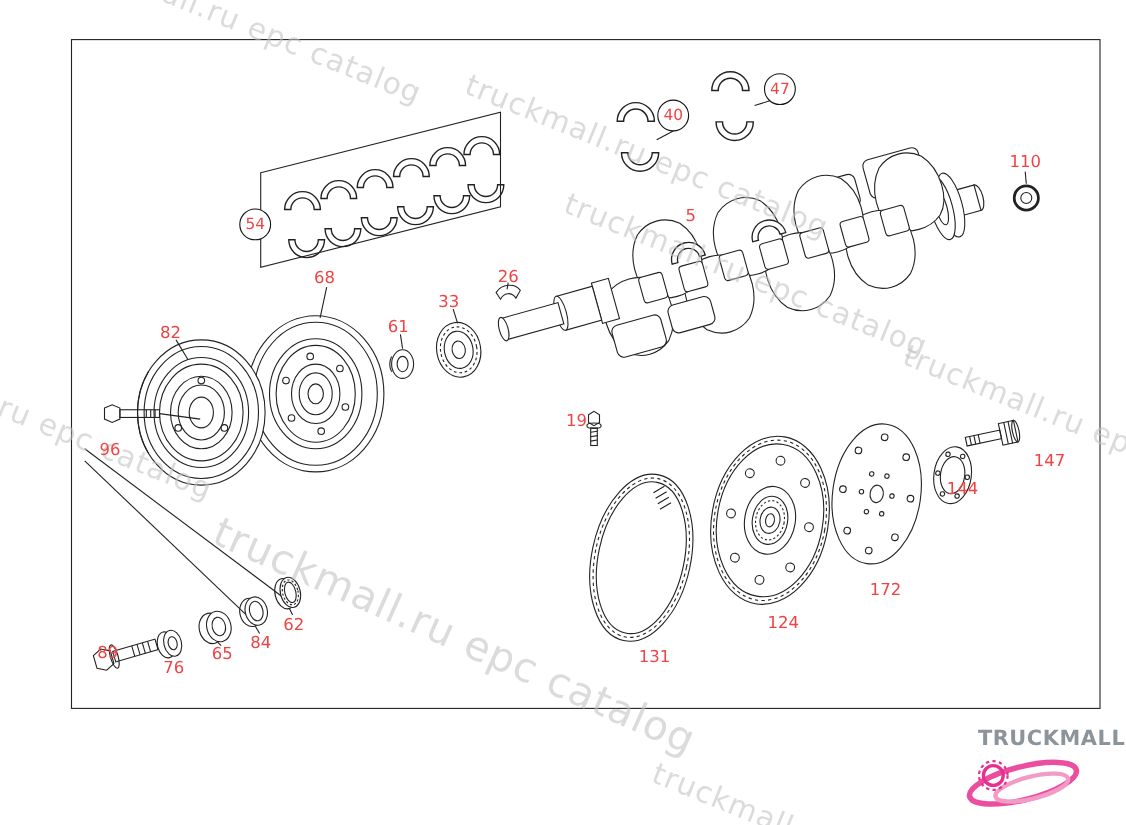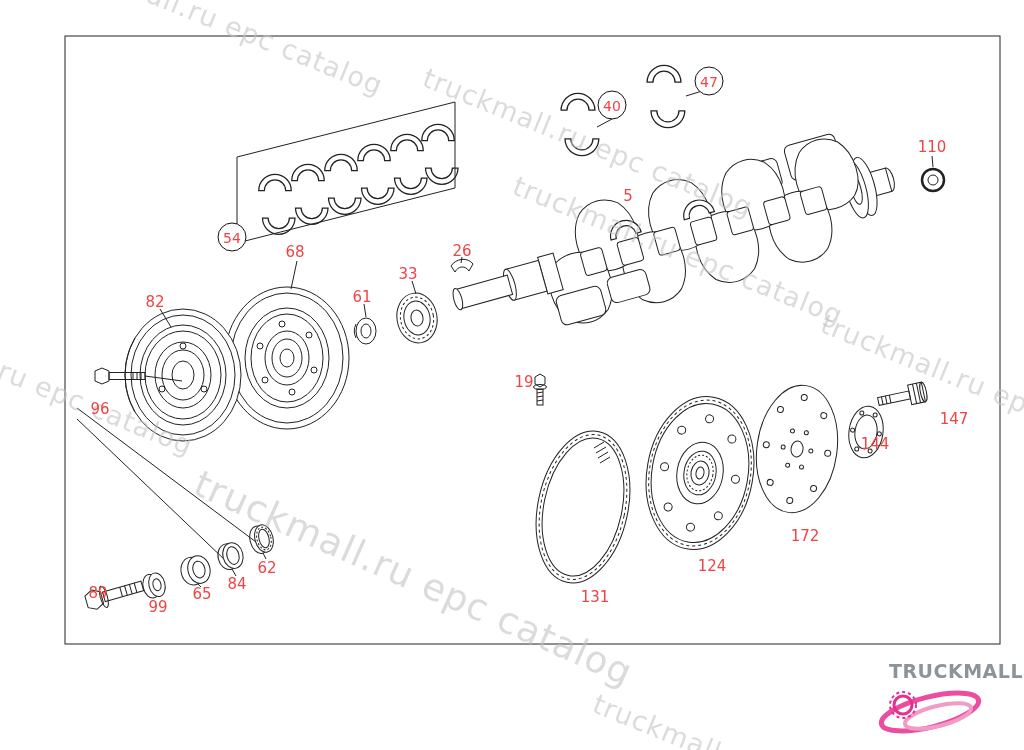--- a/index.html
+++ b/index.html
@@ -293,40 +293,40 @@
   </svg>
 
   <div class="wm" style="left:60px;top:-60px;">truckmall.ru epc catalog</div>
   <div class="wm" style="left:430px;top:62px;">truckmall.ru epc catalog</div>
   <div class="wm" style="left:520px;top:170px;">truckmall.ru epc catalog</div>
   <div class="wm" style="left:828px;top:308px;">truckmall.ru epc catalog</div>
   <div class="wm" style="left:-130px;top:300px;">truckmall.ru epc catalog</div>
   <div class="wm big" style="left:205px;top:462px;">truckmall.ru epc catalog</div>
   <div class="wm" style="left:600px;top:688px;">truckmall.ru epc catalog</div>
 
-  <div class="part-label circled" style="left:232px;top:204px;margin-top:33px;">54</div>
+  <div class="part-label circled" style="left:232px;top:204px;">54</div>
   <div class="part-label circled" style="left:612px;top:105px;">40</div>
   <div class="part-label circled" style="left:709px;top:81px;">47</div>
   <div class="part-label" style="left:932px;top:147px;">110</div>
   <div class="part-label" style="left:628px;top:196px;">5</div>
   <div class="part-label" style="left:295px;top:252px;">68</div>
   <div class="part-label" style="left:462px;top:251px;">26</div>
   <div class="part-label" style="left:408px;top:274px;">33</div>
   <div class="part-label" style="left:362px;top:297px;">61</div>
   <div class="part-label" style="left:155px;top:302px;">82</div>
   <div class="part-label" style="left:100px;top:365px;margin-top:44px;">96</div>
   <div class="part-label" style="left:524px;top:382px;">19</div>
   <div class="part-label" style="left:954px;top:419px;">147</div>
   <div class="part-label" style="left:875px;top:444px;">144</div>
   <div class="part-label" style="left:805px;top:536px;">172</div>
   <div class="part-label" style="left:712px;top:566px;">124</div>
   <div class="part-label" style="left:595px;top:597px;">131</div>
   <div class="part-label" style="left:267px;top:568px;">62</div>
   <div class="part-label" style="left:237px;top:584px;">84</div>
   <div class="part-label" style="left:202px;top:594px;">65</div>
-  <div class="part-label" style="left:158px;top:607px;">99</div>
+  <div class="part-label" style="left:158px;top:607px;">76</div>
   <div class="part-label" style="left:98px;top:593px;">89</div>
 
   <div class="logo">
     <span class="logo-text logo-truckmall">TRUCKMALL</span><span class="logo-text logo-parts">PARTS</span>
   </div>
 
 </div>
 
 </body></html>

